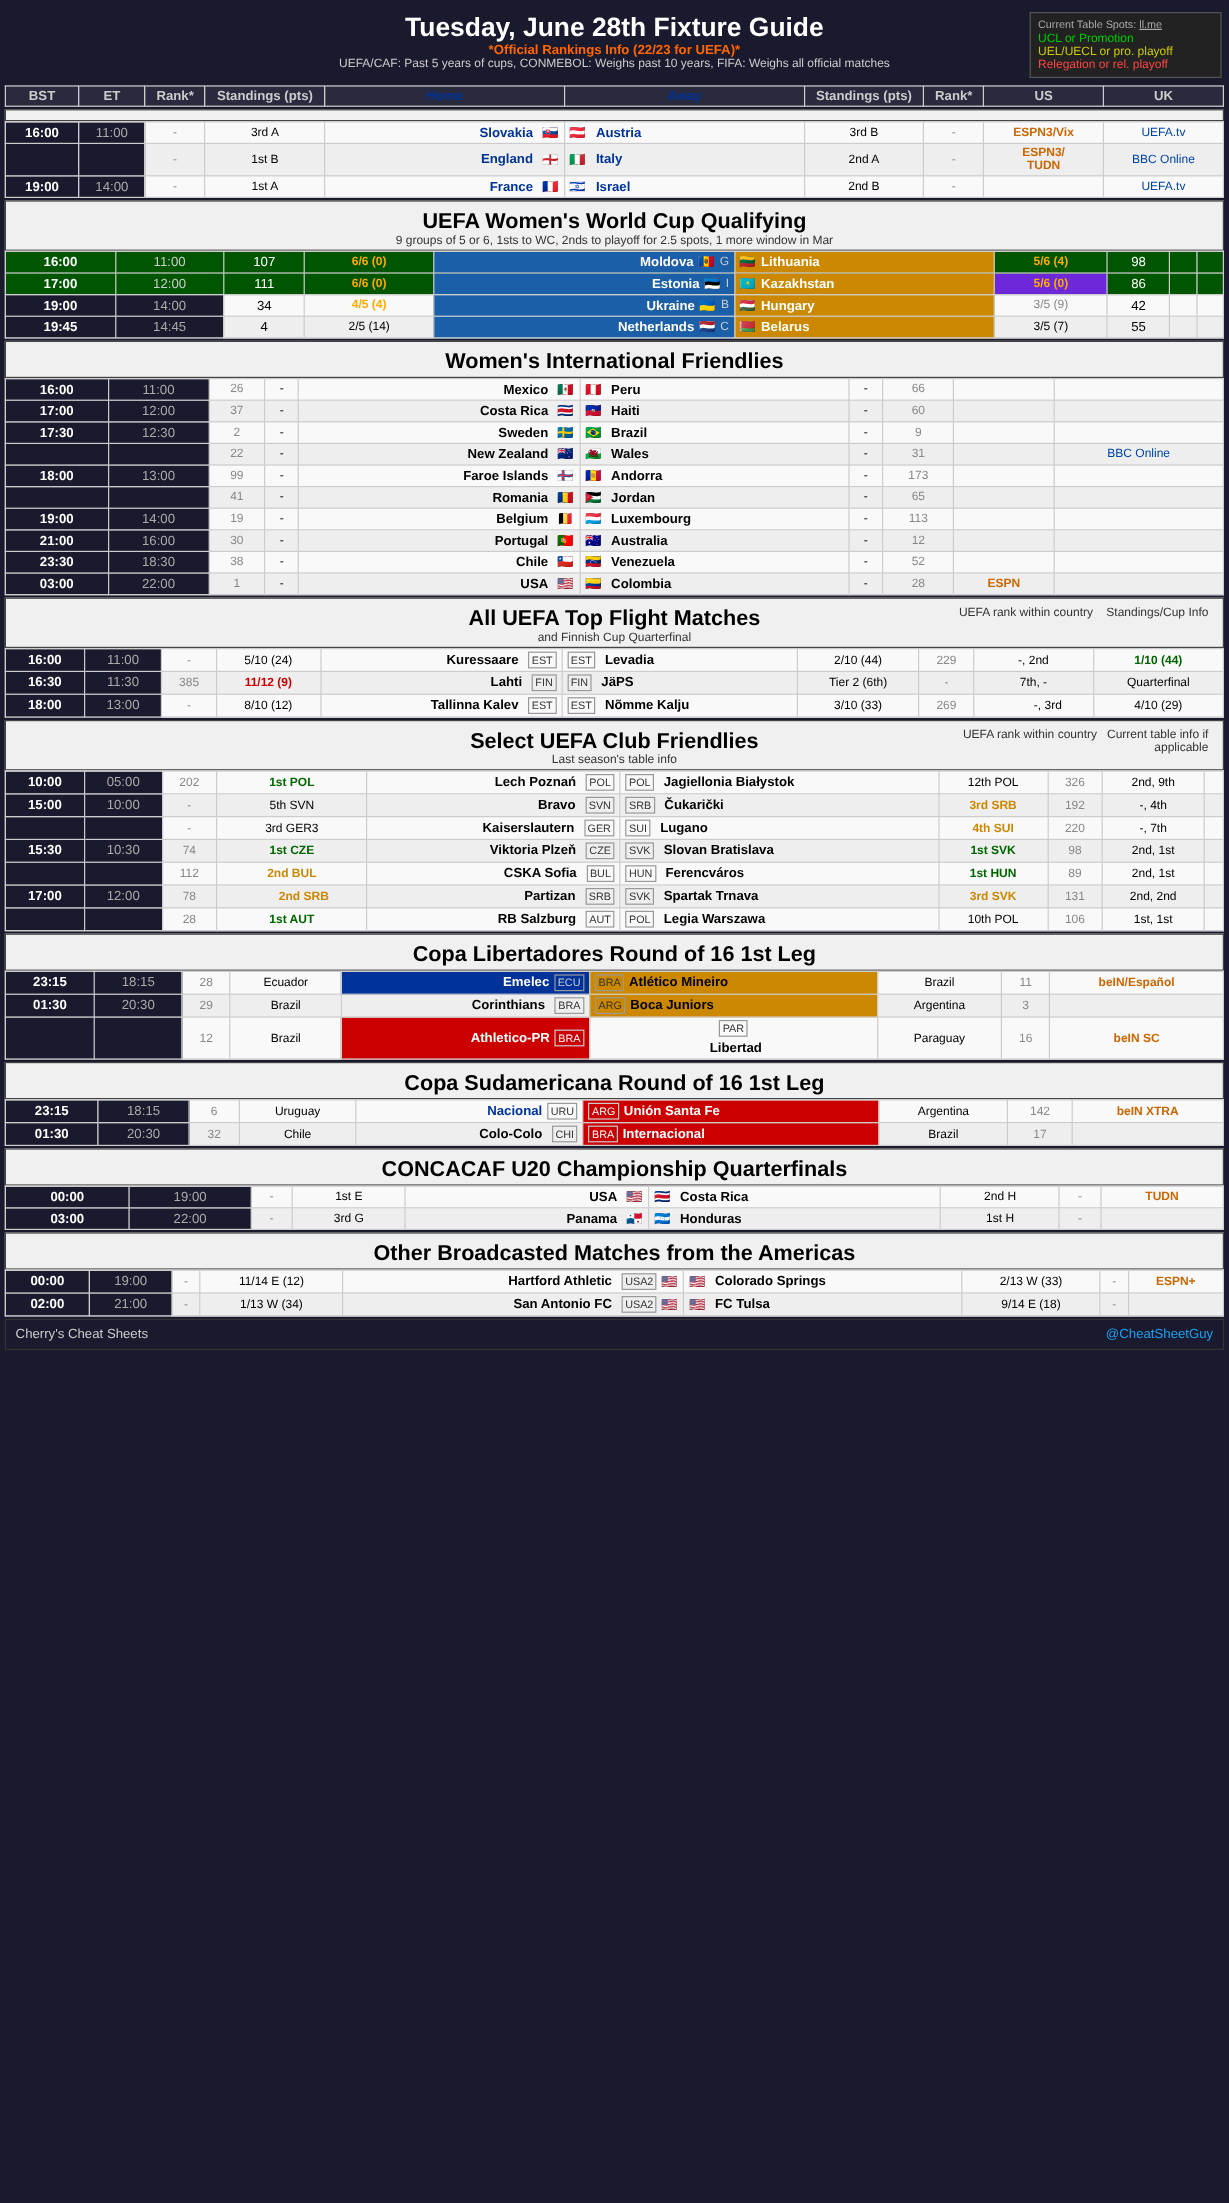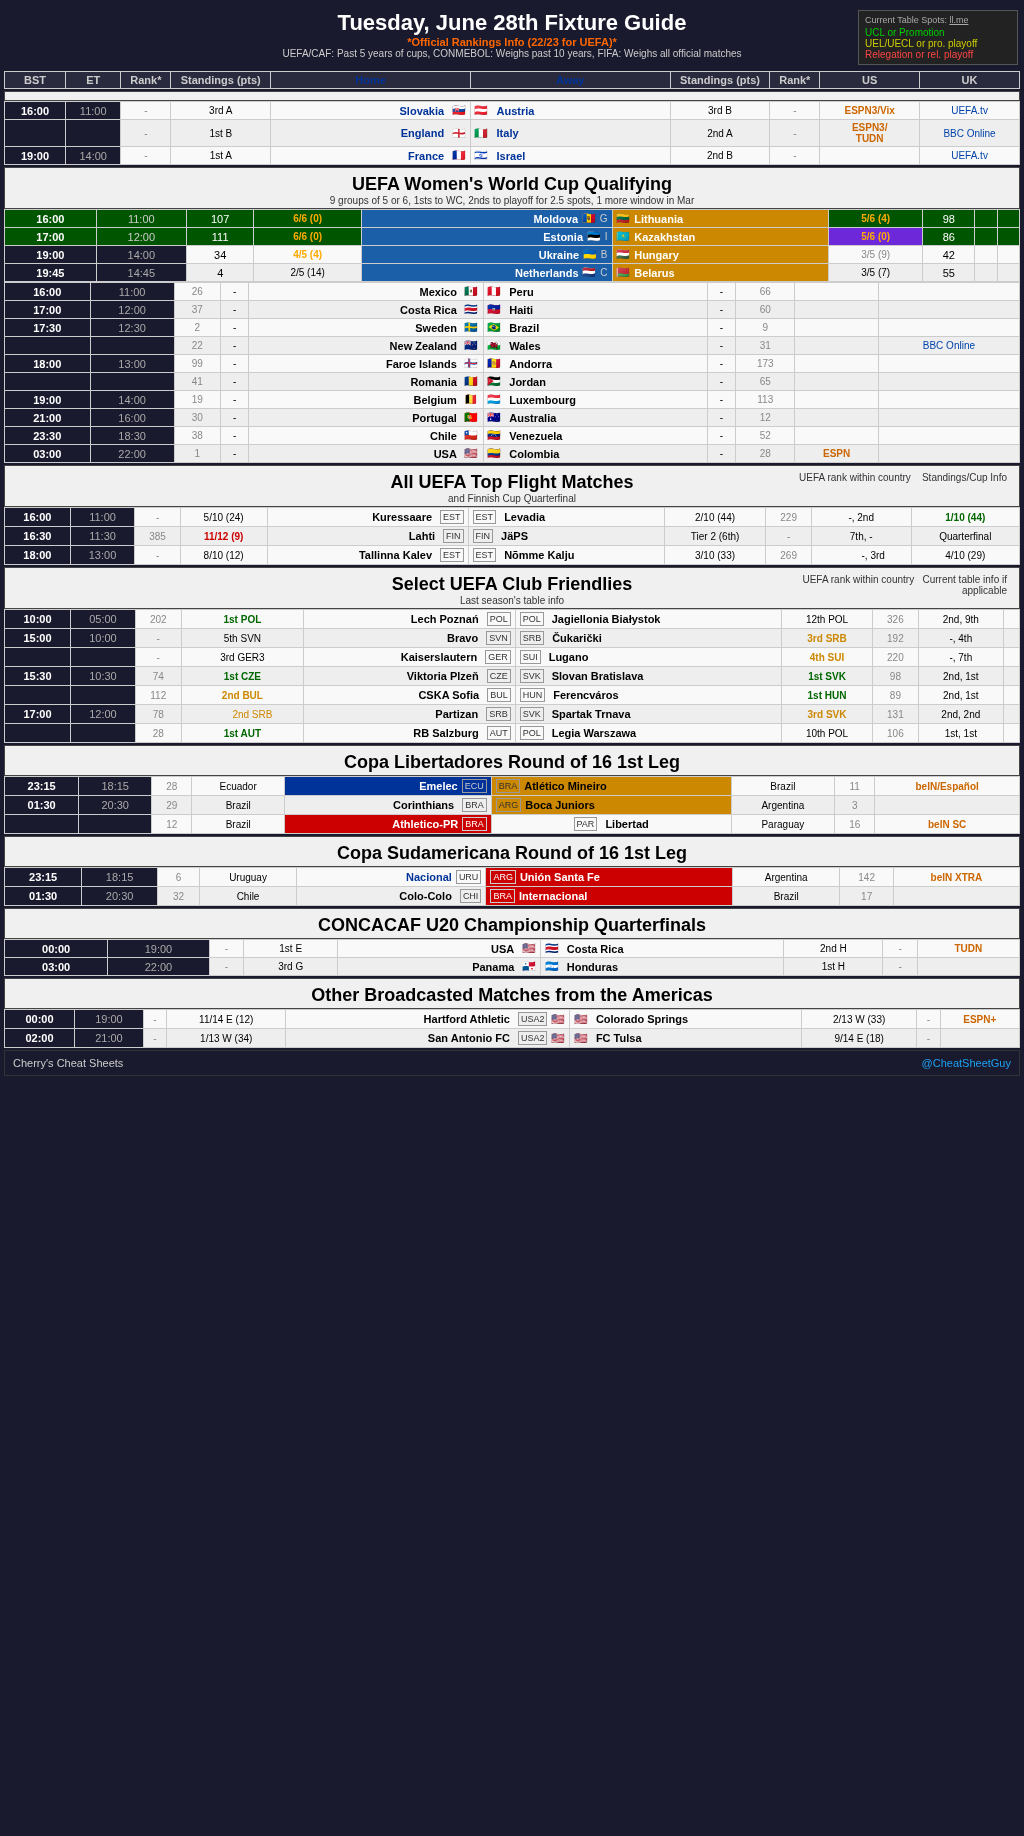--- a/index.html
+++ b/index.html
@@ -309,20 +309,23 @@
         </div>
       </td>
       <td style="font-size:10px;">3/5 (7)</td>
       <td>55</td>
       <td class="us-col"></td>
       <td class="uk-col"></td>
     </tr>
   </tbody>
     </table>
 
+  <div class="section-header">
+    <div class="section-title">Women's International Friendlies</div>
+  </div>
   <table>
     <tbody>
         <tr>
       <td class="time-bst">16:00</td>
       <td class="time-et">11:00</td>
       <td class="rank-col">26</td>
       <td style="font-size:10px;">-</td>
       <td>
         <div style="display:flex; align-items:center; justify-content:flex-end; gap:4px;">
           <span class="home-team-white">Mexico</span>
@@ -747,21 +750,21 @@
       </td>
       <td style="font-size:10px; color:#006600; font-weight:bold;">1st HUN</td>
       <td class="rank-col">89</td>
       <td style="font-size:10px;">2nd, 1st</td>
       <td style="font-size:10px;"></td>
     </tr>
     <tr>
       <td class="time-bst">17:00</td>
       <td class="time-et">12:00</td>
       <td class="rank-col">78</td>
-      <td style="font-size:10px; color:#cc8800; font-weight:normal;padding-left:24px;">2nd SRB</td>
+      <td style="font-size:10px; color:#cc8800; font-weight:bold;padding-left:24px;">2nd SRB</td>
       <td>
         <div style="display:flex; align-items:center; justify-content:flex-end; gap:4px;">
           <span class="home-team-white">Partizan</span>
           <span style="font-size:9px; border:1px solid #999; padding:1px 2px; color:#333;">SRB</span>
         </div>
       </td>
       <td>
         <div style="display:flex; align-items:center; justify-content:flex-start; gap:4px;">
           <span style="font-size:9px; border:1px solid #999; padding:1px 2px; color:#333;">SVK</span>
           <span class="away-team-white">Spartak Trnava</span>
@@ -849,21 +852,21 @@
       <td class="time-et"></td>
       <td class="rank-col">12</td>
       <td style="font-size:10px;">Brazil</td>
       <td style="background:#cc0000;">
         <div style="display:flex; align-items:center; justify-content:flex-end; gap:4px;">
           <span style="color:#fff; font-weight:bold;">Athletico-PR</span>
           <span style="font-size:9px; border:1px solid #ccc; padding:1px 2px; color:#fff;">BRA</span>
         </div>
       </td>
       <td>
-        <div style="display:flex; align-items:center; justify-content:center; gap:4px;">
+        <div style="display:flex; align-items:center; justify-content:flex-start; gap:4px;flex-direction:column;">
           <span style="font-size:9px; border:1px solid #999; padding:1px 2px; color:#333;">PAR</span>
           <span class="away-team-white">Libertad</span>
         </div>
       </td>
       <td style="font-size:10px;">Paraguay</td>
       <td class="rank-col">16</td>
       <td class="us-col" colspan="2">beIN SC</td>
     </tr>
   </tbody>
     </table>

